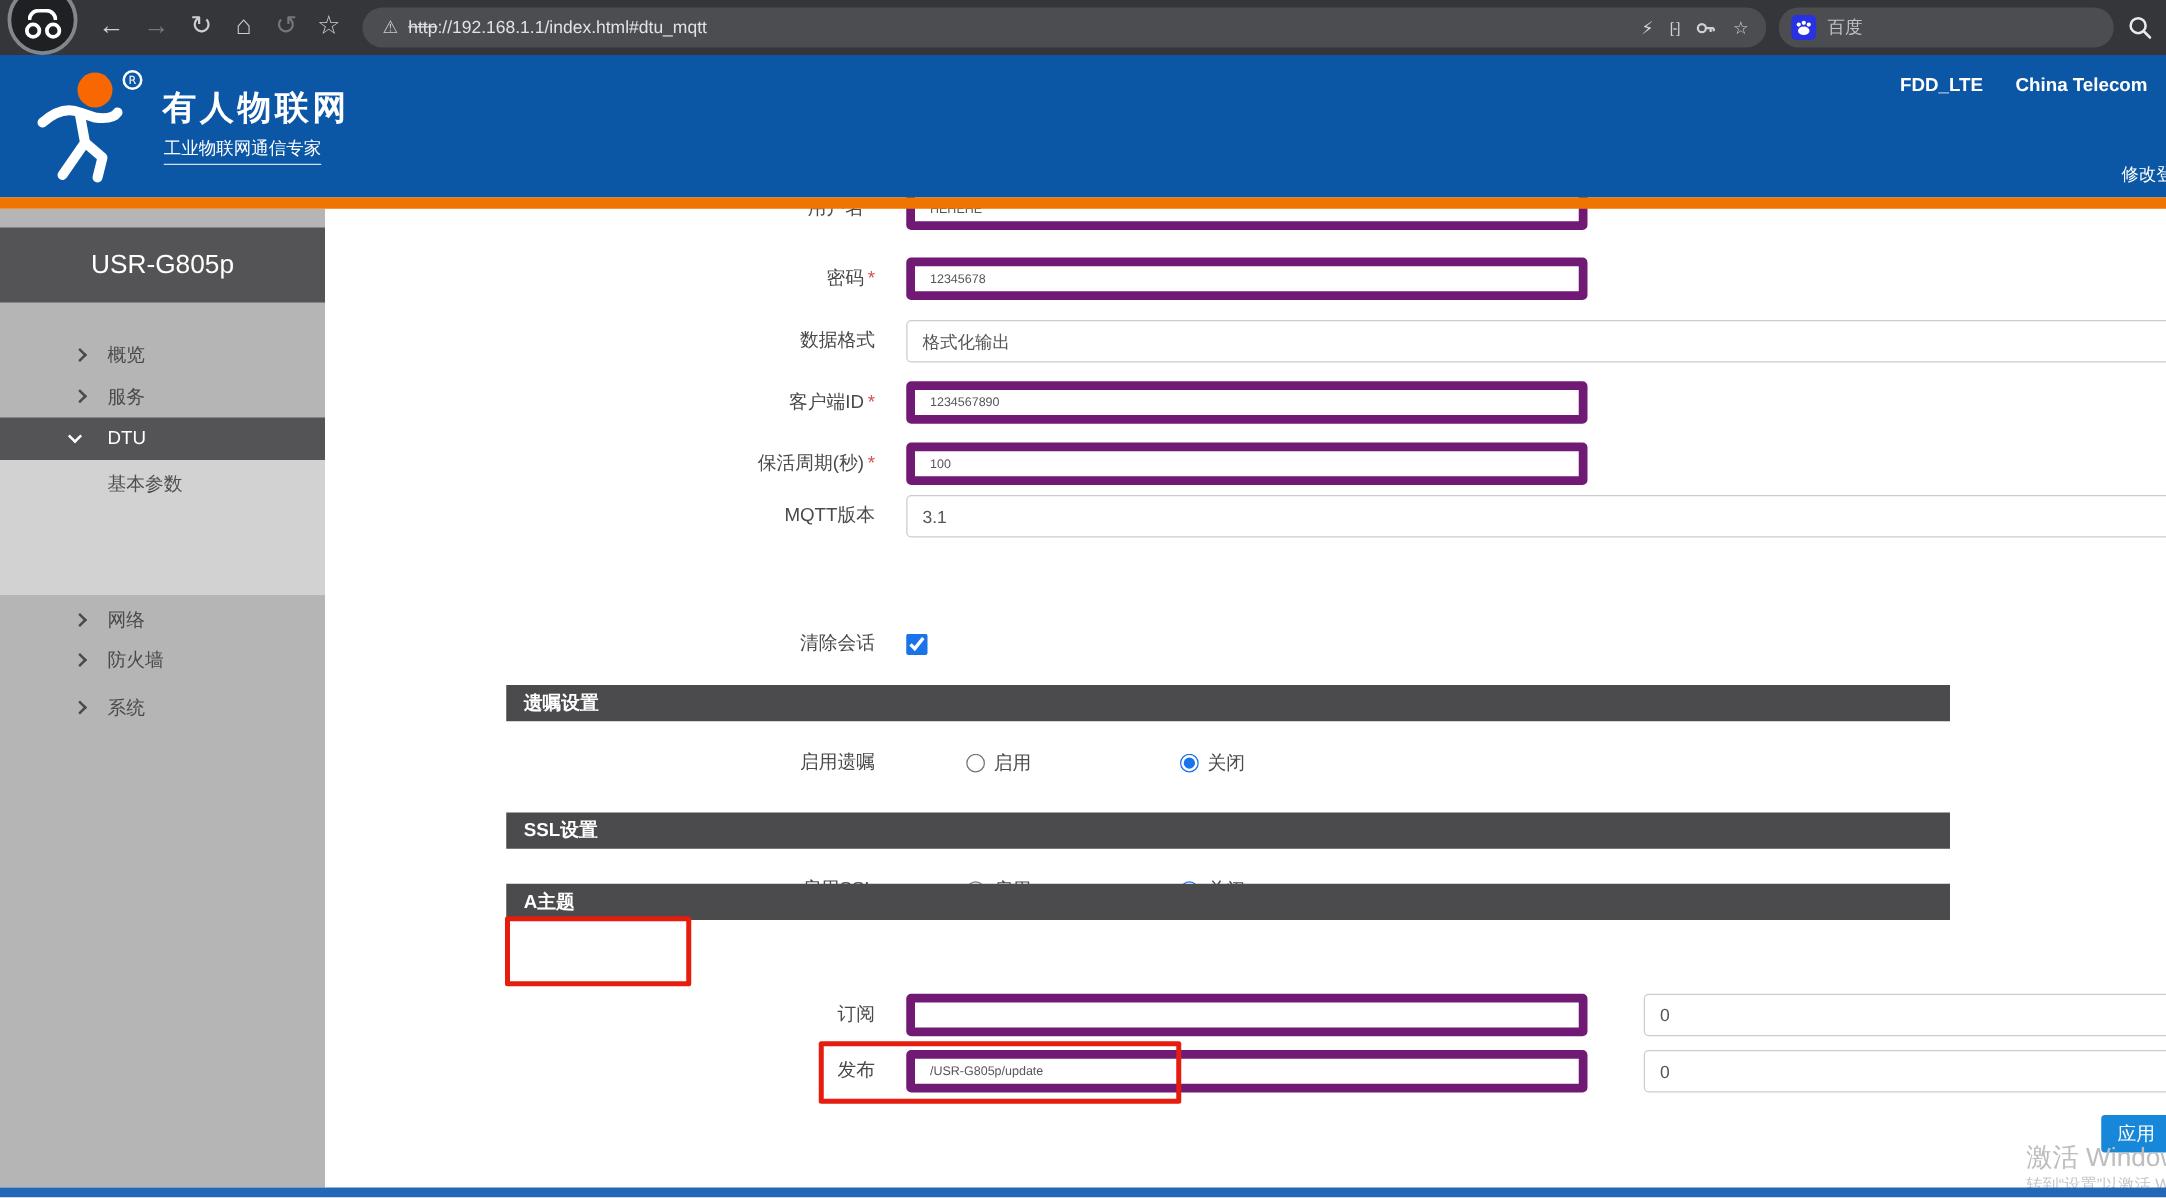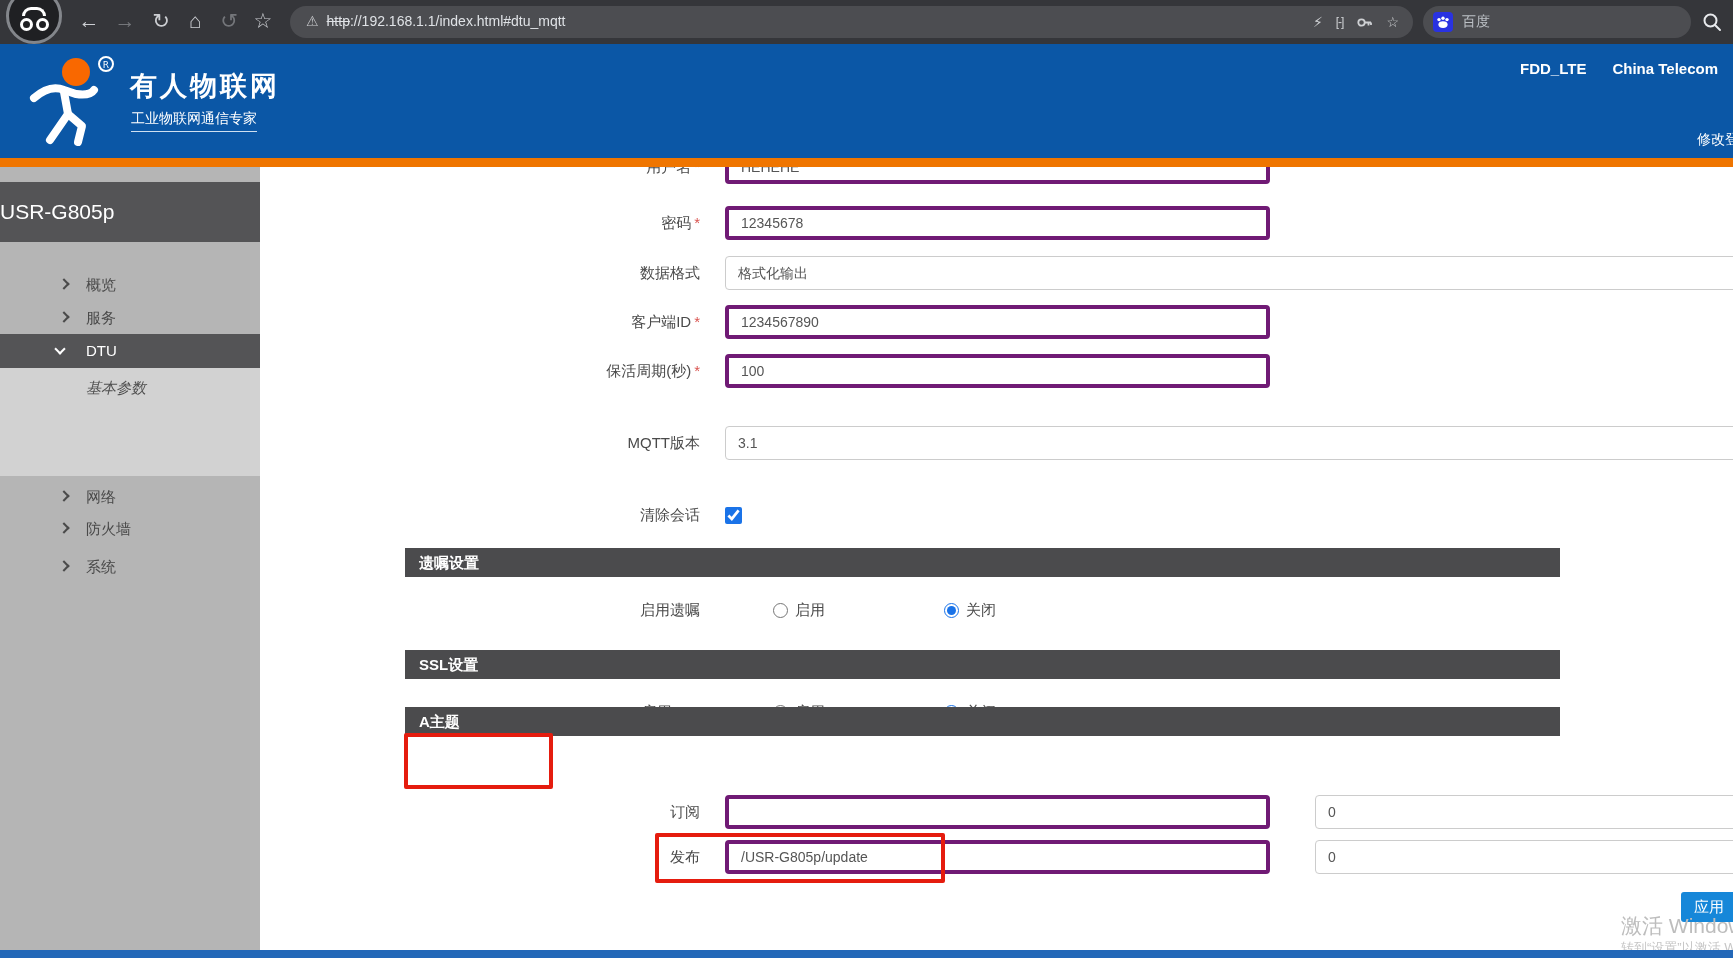--- a/index.html
+++ b/index.html
@@ -36,41 +36,41 @@
   .brand-name { position:absolute; left:130px; top:24px; color:#fff; font-size:27px; font-weight:bold; letter-spacing:3px; }
   .brand-slogan { position:absolute; left:131px; top:66px; color:#fff; font-size:14px;
                   border-bottom:1px solid #cfe0f1; padding-bottom:3px; }
   .net-status { position:absolute; top:16px; right:15px; color:#fff; font-weight:bold; font-size:15px; display:flex; gap:26px; }
   .account-link { position:absolute; left:1697px; top:87px; color:#fff; font-size:14px; white-space:nowrap; }
   .orangebar { position:absolute; left:0; top:158px; width:1733px; height:9px; background:#ef7500; z-index:35; }
 
   
   .sidebar { position:absolute; left:0; top:167px; width:260px; height:783px; background:#b5b5b5; z-index:20; }
   .dev-title { position:absolute; left:0; top:15px; width:260px; height:60px; background:#545456;
-               color:#fff; font-size:21px; text-align:left; line-height:60px; }
+               color:#fff; font-size:21px; text-align:center; line-height:60px; }
   .sb-item { position:absolute; left:0; width:260px; height:33px; line-height:33px;
              color:#4a4a4a; font-size:15px; cursor:pointer; }
   .sb-item .lbl { position:absolute; left:86px; }
   .chev { position:absolute; left:60px; top:12px; width:8px; height:8px;
           border-right:2px solid #4a4a4a; border-top:2px solid #4a4a4a; transform:rotate(45deg); }
   .sb-item.active { background:#545456; color:#fff; height:34px; line-height:34px; }
   .sb-item.active .chev { left:56px; top:11px; border-color:#fff; transform:rotate(135deg); }
   .submenu { position:absolute; left:0; top:201px; width:260px; height:108px; background:#d2d2d2; }
-  .sub-item { position:absolute; left:0; width:260px; height:36px; line-height:36px; font-size:15px; color:#4f4f4f; cursor:pointer;font-style:italic; }
+  .sub-item { position:absolute; left:0; width:260px; height:36px; line-height:36px; font-size:15px; color:#4f4f4f; cursor:pointer; }
   .sub-item .lbl { position:absolute; left:86px; }
 
   
   .content { position:absolute; left:0; top:0; width:1733px; height:958px; z-index:5; background:#fff; }
   .frow { position:absolute; left:0; width:1733px; height:34px; }
   .flabel { position:absolute; left:360px; width:340px; text-align:right; line-height:34px;
             font-size:15px; color:#4a4a4a; }
   .req { color:#d9534f; margin-left:3px; }
   .fctl { position:absolute; left:725px; width:545px; height:34px; }
-  .fctl input[type=text] { width:100%; height:100%; border:4px solid #701a75; border-radius:4px;
-            padding-left:12px; font-size:14px; color:#555; outline:none;
+  .fctl input[type=text] { width:100%; height:100%; border:7px solid #701a75; border-radius:4px;
+            padding-left:12px; font-size:10px; color:#555; outline:none;
             font-family:"Liberation Sans","DejaVu Sans",sans-serif; background:#fff; }
   .selwrap { position:relative; }
   .selwrap select { width:100%; height:100%; border:1px solid #ccc; border-radius:4px; background:#fff;
             padding-left:12px; font-size:14px; color:#555; appearance:none; -webkit-appearance:none; outline:none;
             font-family:"Liberation Sans","DejaVu Sans",sans-serif; }
   .selwrap::after { content:''; position:absolute; right:14px; top:11px; width:7px; height:7px;
             border-right:2px solid #444; border-bottom:2px solid #444; transform:rotate(45deg); pointer-events:none; }
   .qos { left:1315px; width:173px; }
   input[type=checkbox] { width:17px; height:17px; accent-color:#1a73e8; }
   input[type=radio] { width:15px; height:15px; accent-color:#1a73e8; }
@@ -117,21 +117,21 @@
     <div class="frow" style="top:305px">
       <span class="flabel"><span>客户端ID</span><span class="req">*</span></span>
       <span class="fctl"><input type="text" value="1234567890" style=""></span>
     </div>
 
     <div class="frow" style="top:354px">
       <span class="flabel"><span>保活周期(秒)</span><span class="req">*</span></span>
       <span class="fctl"><input type="text" value="100" style=""></span>
     </div>
 
-    <div class="frow" style="top:426px">
+    <div class="frow" style="top:396px">
       <span class="flabel"><span>MQTT版本</span></span>
       <span class="fctl selwrap">
         <select><option>3.1</option></select>
       </span>
     </div>
 
 
     <div class="frow" style="top:500px;height:30px">
       <span class="flabel" style="line-height:30px"><span>清除会话</span></span>
       <span class="fctl" style="height:30px;display:flex;align-items:center">

